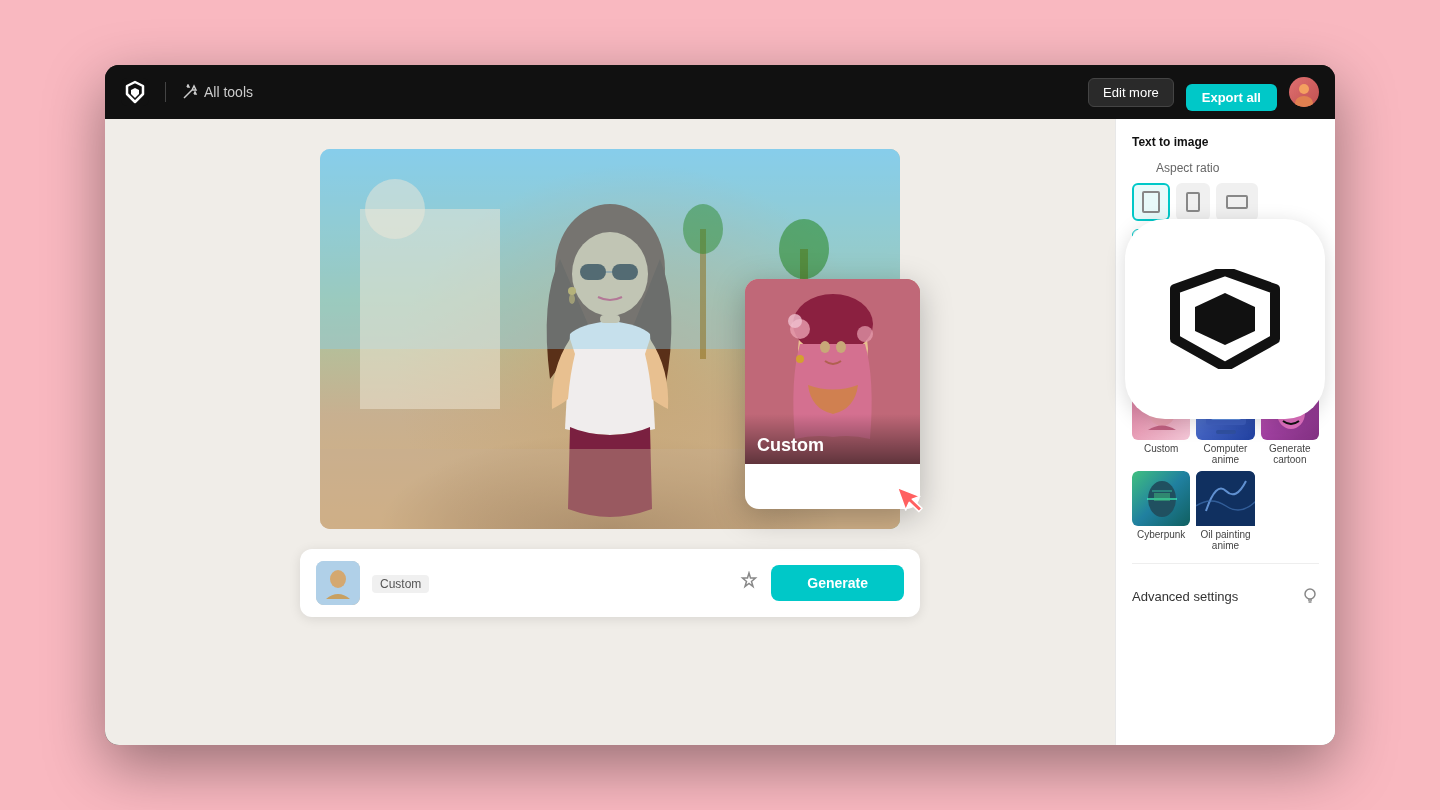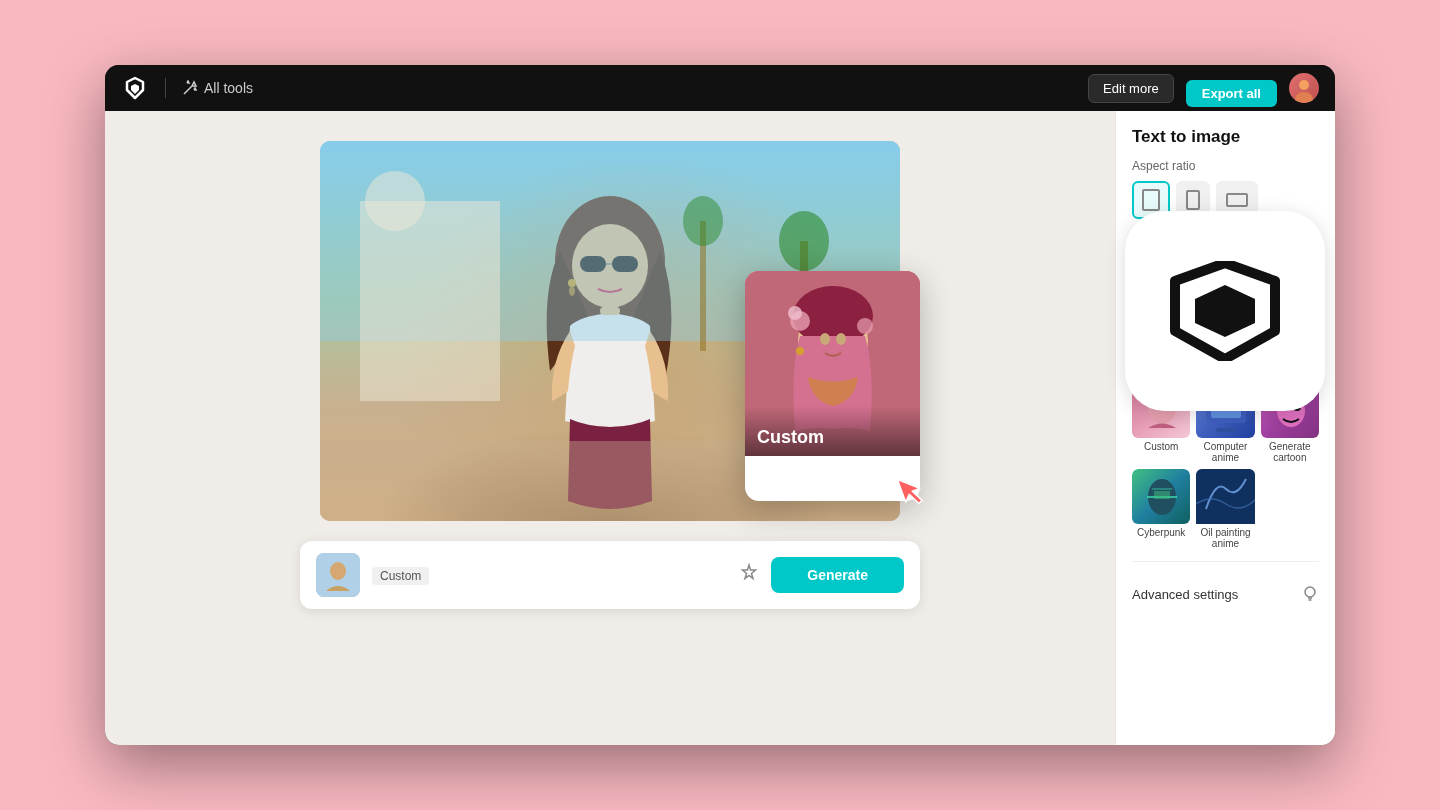--- a/index.html
+++ b/index.html
@@ -19,21 +19,21 @@
       background: #1a1a1a;
       border-radius: 14px;
       overflow: hidden;
       display: flex;
       flex-direction: column;
       box-shadow: 0 20px 60px rgba(0,0,0,0.4);
     }
     
     .topbar {
       background: #111;
-      height: 46px;
+      height: 54px;
       display: flex;
       align-items: center;
       padding: 0 16px;
       gap: 12px;
       flex-shrink: 0;
     }
     .topbar-logo {
       width: 28px;
       height: 28px;
     }
@@ -180,29 +180,30 @@
     
     .right-panel {
       width: 220px;
       background: #fff;
       border-left: 1px solid #e8e8e8;
       padding: 16px;
       overflow-y: auto;
       flex-shrink: 0;
     }
     .panel-title {
-      font-size: 17px;
+      font-size: 12px;
       font-weight: 700;
       color: #111;
       margin-bottom: 12px;
     }
     .section-label {
       font-size: 12px;
       color: #666;
       margin-bottom: 8px;
+      margin-left: 24px;
     }
     .aspect-ratio-row {
       display: flex;
       gap: 6px;
       margin-bottom: 8px;
     }
     .ar-btn {
       background: #f0f0f0;
       border: 2px solid transparent;
       border-radius: 6px;

